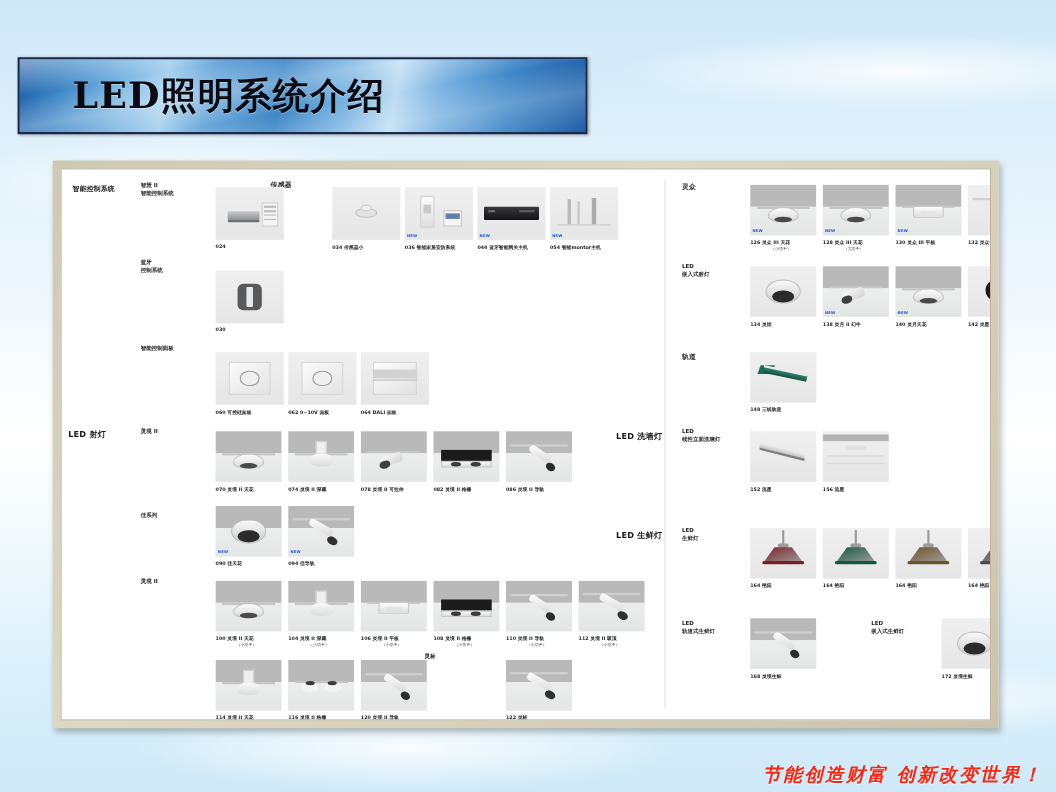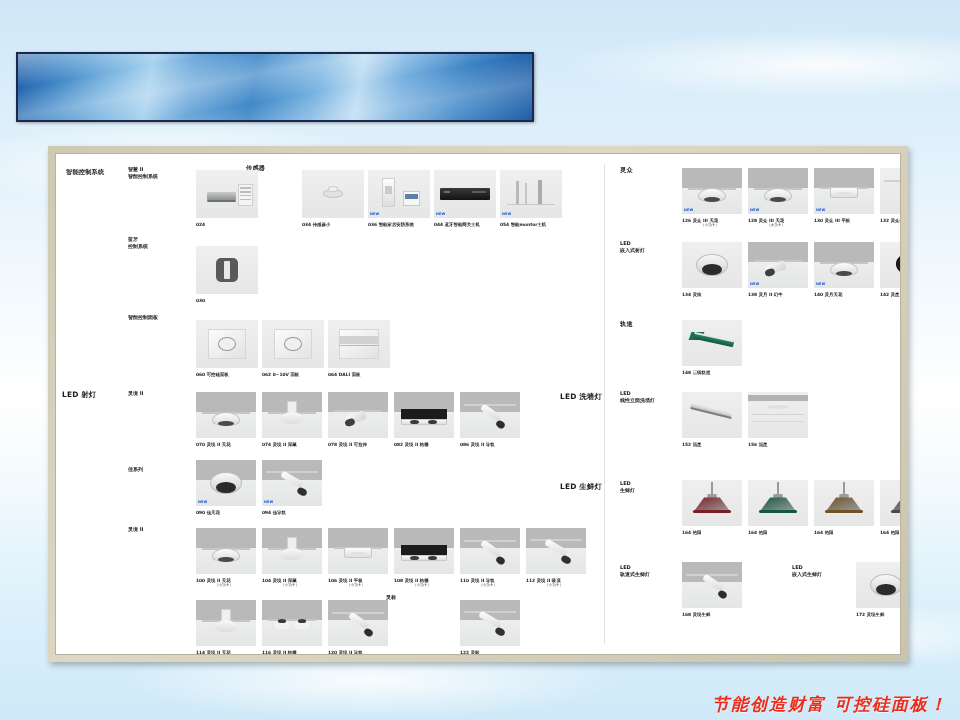--- a/index.html
+++ b/index.html
@@ -85,20 +85,21 @@
 </head>
 <body>
 
 <div class="bg-cloud c1"></div>
 <div class="bg-cloud c2"></div>
 <div class="bg-cloud c3"></div>
 <div class="bg-cloud c4"></div>
 
 <div class="title-banner">
   <div class="streak"></div>
+  <div class="title-text">LED照明系统介绍</div>
 </div>
 
 <div class="sheet-frame">
   <div class="sheet">
     <div class="sheet-inner" id="sheet-inner">
 
       <div class="vline" style="left:548px;top:10px;height:480px;background:#e2e2e2"></div>
 
       <div class="grp-title" style="left:10px;top:14px;">智能控制系统</div>
 
@@ -440,13 +441,13 @@
         <div class="cap" style="left: 626px; top: 458px; width: 56px;"><span>168</span> <span>灵境生鲜</span></div>
         <div class="thumb plain" style="left: 800px; top: 408px; width: 60px; height: 46px;">
       <div class="sh ring" style="left:24%;top:26%;width:52%;height:48%;background:linear-gradient(180deg,#f8f8f8,#cfcfcf);border:1px solid #bdbdbd;"></div>
       <div class="sh ring" style="left:34%;top:48%;width:32%;height:24%;background:#2b2b2b;"></div>
         </div>
         <div class="cap" style="left: 800px; top: 458px; width: 56px;"><span>172</span> <span>灵境生鲜</span></div>
       </div>
   </div>
 </div>
 
-<div class="slogan">节能创造财富 可控硅面板！</div>
+<div class="slogan">节能创造财富 创新改变世界！</div>
 
 </body></html>

